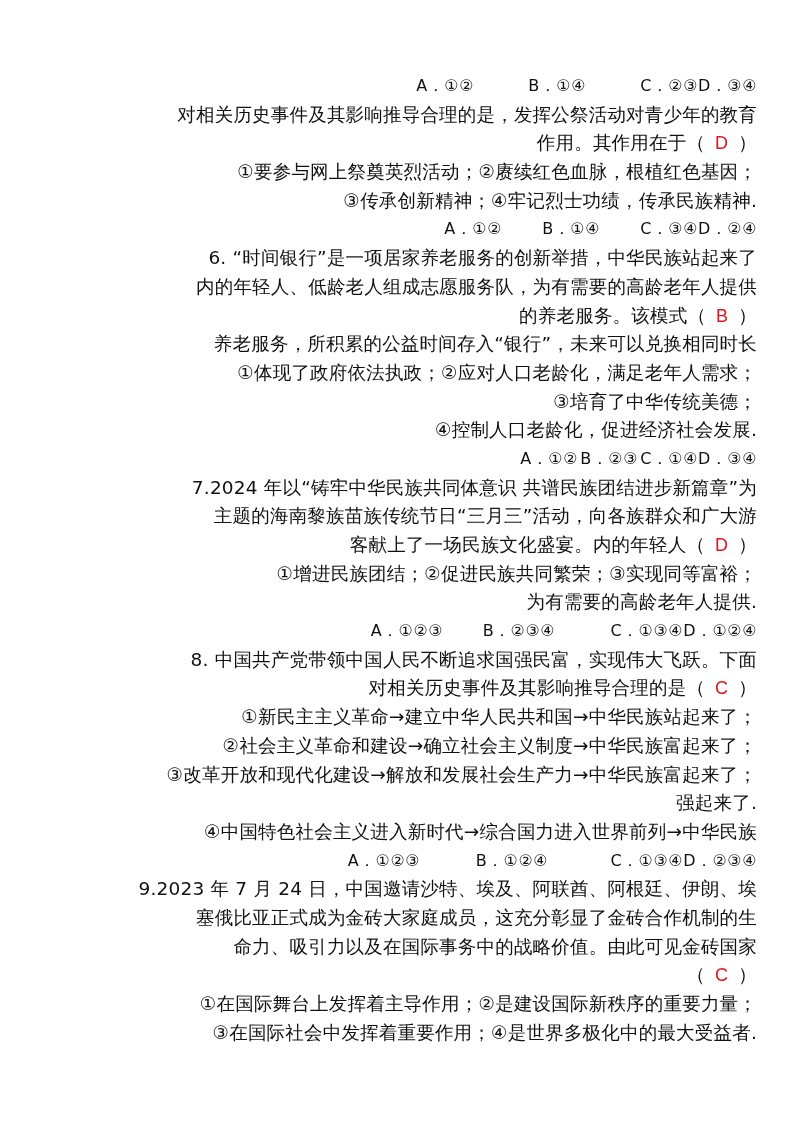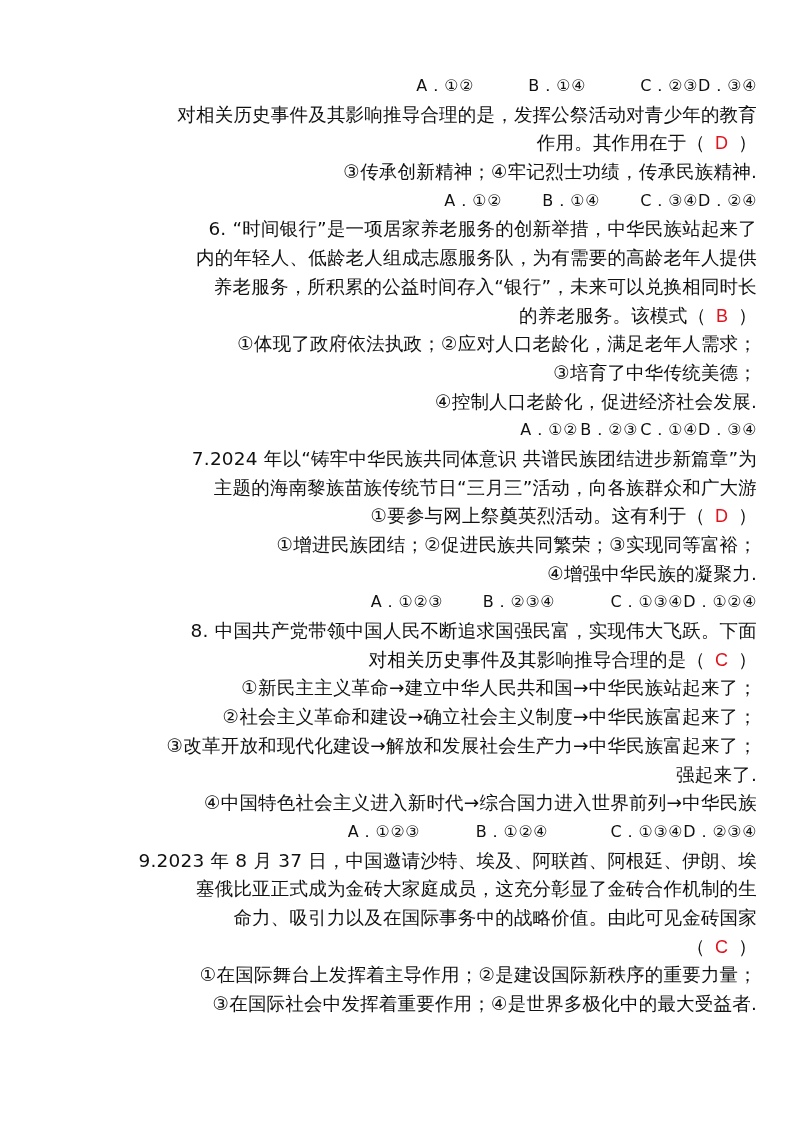--- a/index.html
+++ b/index.html
@@ -17,65 +17,66 @@
 
 <div class="page">
 
   <div class="line opts">
     <span class="opt" style="width:100px">A．①②</span><span class="opt" style="width:112px">B．①④</span><span class="opt" style="width:112px">C．②③</span><span class="opt">D．③④</span>
   </div>
 
   <div class="q">
     <div class="line">对相关历史事件及其影响推导合理的是，发挥公祭活动对青少年的教育</div>
     <div class="line"><span>作用。其作用在于（</span><span class="ans">D</span><span>）</span></div>
+    <div class="line">①要参与网上祭奠英烈活动；②赓续红色血脉，根植红色基因；</div>
     <div class="line">③传承创新精神；④牢记烈士功绩，传承民族精神.</div>
     <div class="line opts">
       <span class="opt" style="width:92px">A．①②</span><span class="opt" style="width:98px">B．①④</span><span class="opt" style="width:98px">C．③④</span><span class="opt">D．②④</span>
     </div>
   </div>
 
   <div class="q">
     <div class="line"><span>6.</span> <span>“时间银行”是一项居家养老服务的创新举措，中华民族站起来了</span></div>
     <div class="line">内的年轻人、低龄老人组成志愿服务队，为有需要的高龄老年人提供</div>
+    <div class="line"><span>的养老服务。该模式（</span><span class="ans">B</span><span>）</span></div>
     <div class="line">养老服务，所积累的公益时间存入“银行”，未来可以兑换相同时长</div>
-    <div class="line"><span>的养老服务。该模式（</span><span class="ans">B</span><span>）</span></div>
     <div class="line">①体现了政府依法执政；②应对人口老龄化，满足老年人需求；</div>
     <div class="line">③培育了中华传统美德；</div>
     <div class="line">④控制人口老龄化，促进经济社会发展.</div>
     <div class="line opts">
       <span class="opt" style="width:60px">A．①②</span><span class="opt" style="width:60px">B．②③</span><span class="opt" style="width:60px">C．①④</span><span class="opt">D．③④</span>
     </div>
   </div>
 
   <div class="q">
     <div class="line"><span>7.</span><span>2024 年以“铸牢中华民族共同体意识 共谱民族团结进步新篇章”为</span></div>
     <div class="line">主题的海南黎族苗族传统节日“三月三”活动，向各族群众和广大游</div>
-    <div class="line"><span>①要参与网上祭奠英烈活动。这有利于（</span><span class="ans">D</span><span>）</span></div>
+    <div class="line"><span>客献上了一场民族文化盛宴。内的年轻人（</span><span class="ans">D</span><span>）</span></div>
     <div class="line">①增进民族团结；②促进民族共同繁荣；③实现同等富裕；</div>
-    <div class="line">④增强中华民族的凝聚力.</div>
+    <div class="line">为有需要的高龄老年人提供.</div>
     <div class="line opts">
       <span class="opt" style="width:120px">A．①②③</span><span class="opt" style="width:112px">B．②③④</span><span class="opt" style="width:128px">C．①③④</span><span class="opt">D．①②④</span>
     </div>
   </div>
 
   <div class="q">
     <div class="line"><span>8.</span> <span>中国共产党带领中国人民不断追求国强民富，实现伟大飞跃。下面</span></div>
     <div class="line"><span>对相关历史事件及其影响推导合理的是（</span><span class="ans">C</span><span>）</span></div>
     <div class="line">①新民主主义革命→建立中华人民共和国→中华民族站起来了；</div>
     <div class="line">②社会主义革命和建设→确立社会主义制度→中华民族富起来了；</div>
     <div class="line">③改革开放和现代化建设→解放和发展社会生产力→中华民族富起来了；</div>
     <div class="line">强起来了.</div>
     <div class="line">④中国特色社会主义进入新时代→综合国力进入世界前列→中华民族</div>
     <div class="line opts">
       <span class="opt" style="width:120px">A．①②③</span><span class="opt" style="width:128px">B．①②④</span><span class="opt" style="width:135px">C．①③④</span><span class="opt">D．②③④</span>
     </div>
   </div>
 
   <div class="q">
-    <div class="line"><span>9.</span><span>2023 年 8 月 37 日，中国邀请沙特、埃及、阿联酋、阿根廷、伊朗、埃</span></div>
+    <div class="line"><span>9.</span><span>2023 年 7 月 24 日，中国邀请沙特、埃及、阿联酋、阿根廷、伊朗、埃</span></div>
     <div class="line">塞俄比亚正式成为金砖大家庭成员，这充分彰显了金砖合作机制的生</div>
     <div class="line">命力、吸引力以及在国际事务中的战略价值。由此可见金砖国家</div>
     <div class="line"><span>（</span><span class="ans">C</span><span>）</span></div>
     <div class="line">①在国际舞台上发挥着主导作用；②是建设国际新秩序的重要力量；</div>
     <div class="line">③在国际社会中发挥着重要作用；④是世界多极化中的最大受益者.</div>
   </div>
 
 </div>
 
 </body></html>

